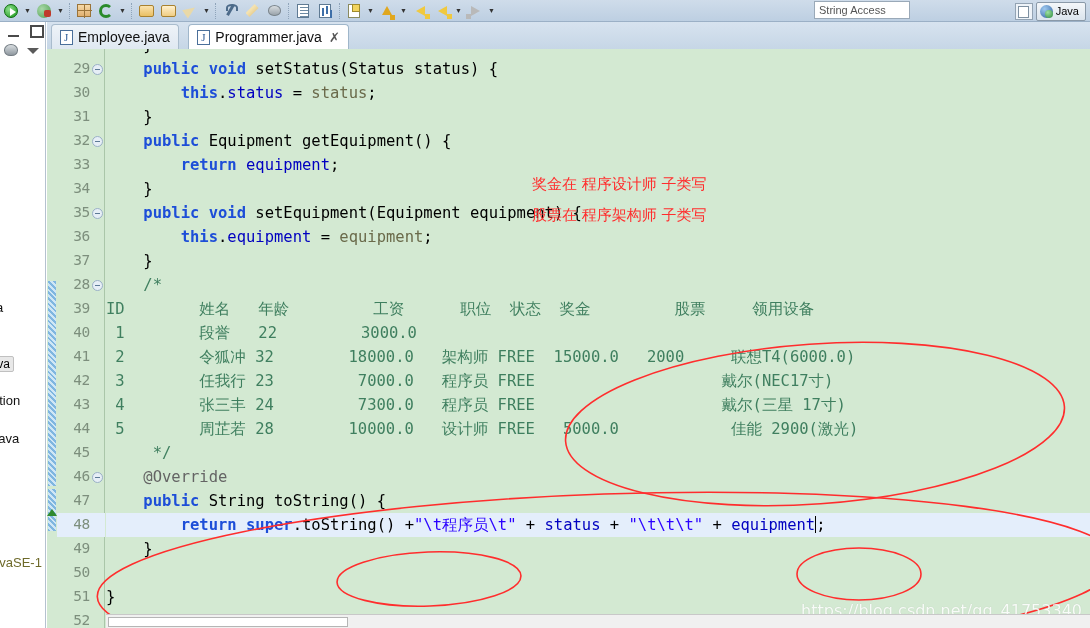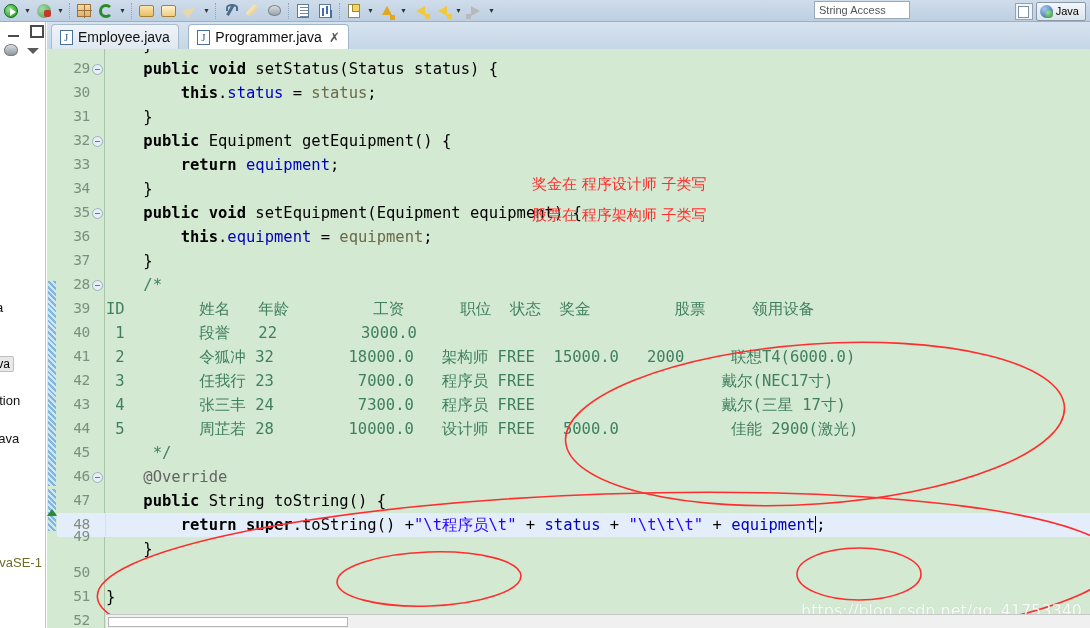--- a/index.html
+++ b/index.html
@@ -205,21 +205,21 @@
   }
   #codearea{
     position:absolute; left:59px; top:0; right:0; bottom:0;
     font-family:"DejaVu Sans Mono", monospace;
     font-size:15.5px;
   }
   .cl{ position:absolute; left:0; white-space:pre; line-height:24px; height:24px; }
   .hl-line{
     position:absolute; left:0; right:0; height:24px; background:#e4eefb;
   }
-  .kw{ color:#000000; font-weight:bold; }
+  .kw{ color:#1d4ed8; font-weight:bold; }
   .pl{ color:#000000; }
   .fld{ color:#0000c0; }
   .str{ color:#2a00ff; }
   .cmt{ color:#3f7f5f; }
   .anno{ color:#646464; }
   .local{ color:#6a6a4a; }
   .caret{
     display:inline-block; width:1px; height:17px; background:#000;
     vertical-align:-3px;
   }
@@ -399,21 +399,21 @@
         <div class="lnum" style="top: 299px;">41</div>
         <div class="lnum" style="top: 323px;">42</div>
         <div class="lnum" style="top: 347px;">43</div>
         <div class="lnum" style="top: 371px;">44</div>
         <div class="lnum" style="top: 395px;">45</div>
         <div class="lnum" style="top: 419px;">46</div>
         <div class="fold" style="top: 423px;"></div>
         <div class="lnum" style="top: 443px;">47</div>
         <div class="hl-line" style="top: 464px; left: 0px; width: 48px;"></div>
         <div class="lnum" style="top: 467px;">48</div>
-        <div class="lnum" style="top: 479px; text-align: right;">49</div>
+        <div class="lnum" style="top: 491px; text-align: right;">49</div>
         <div class="lnum" style="top: 515px;">50</div>
         <div class="lnum" style="top: 539px;">51</div>
         <div class="lnum" style="top: 563px;">52</div>
       </div>
     <div id="codearea">
         <div class="cl" style="top: -16px;"><span class="pl">    }</span></div>
         <div class="cl" style="top: 8px;"><span class="pl">    </span><span class="kw">public</span><span class="pl"> </span><span class="kw">void</span><span class="pl"> setStatus(Status status) {</span></div>
         <div class="cl" style="top: 32px;"><span class="pl">        </span><span class="kw">this</span><span class="pl">.</span><span class="fld">status</span><span class="pl"> = </span><span class="local">status</span><span class="pl">;</span></div>
         <div class="cl" style="top: 56px;"><span class="pl">    }</span></div>
         <div class="cl" style="top: 80px;"><span class="pl">    </span><span class="kw">public</span><span class="pl"> Equipment getEquipment() {</span></div>

